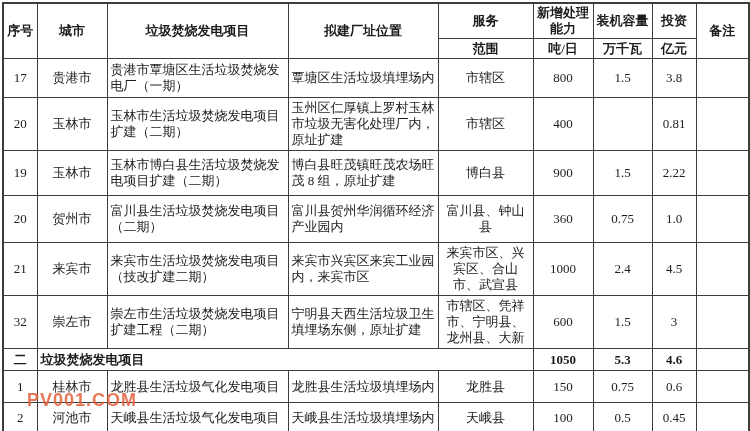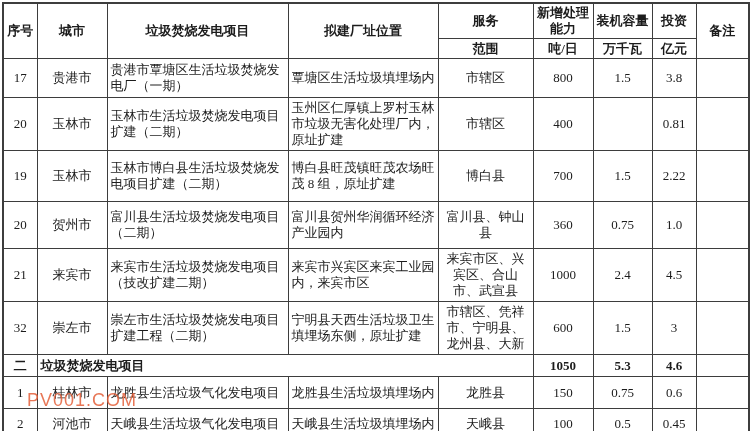--- a/index.html
+++ b/index.html
@@ -32,37 +32,37 @@
   }
   table.grid th {
     font-weight: bold;
     text-align: center;
     padding: 1px 2px;
   }
   thead tr.h1 { height: 33px; }
   thead tr.h2 { height: 20px; }
   tbody tr:nth-child(1) { height: 39px; }
   tbody tr:nth-child(2) { height: 51px; }
-  tbody tr:nth-child(3) { height: 51px; }
+  tbody tr:nth-child(3) { height: 45px; }
   tbody tr:nth-child(4) { height: 47px; }
   tbody tr:nth-child(5) { height: 53px; }
   tbody tr:nth-child(6) { height: 45px; }
   tbody tr:nth-child(7) { height: 22px; }
   tbody tr:nth-child(8) { height: 32px; }
   tbody tr:nth-child(9) { height: 32px; }
   td.c { text-align: center; }
   td.l { text-align: left; }
   tr.section td { font-weight: bold; }
   .watermark {
     position: absolute;
     left: 27px;
     top: 390px;
     font-family: "Liberation Sans", "DejaVu Sans", sans-serif;
     font-size: 18px;
-    font-weight: normal;
+    font-weight: bold;
     letter-spacing: 1px;
     color: #e4603a;
     opacity: 0.85;
     pointer-events: none;
   }
 </style>
 </head>
 <body>
 
 <div class="page">
@@ -119,21 +119,21 @@
     <td class="c"></td>
     <td class="c">0.81</td>
     <td class="c"></td>
   </tr>
         <tr>
     <td class="c">19</td>
     <td class="c">玉林市</td>
     <td class="l">玉林市博白县生活垃圾焚烧发电项目扩建（二期）</td>
     <td class="l">博白县旺茂镇旺茂农场旺茂 8 组，原址扩建</td>
     <td class="c">博白县</td>
-    <td class="c">700</td>
+    <td class="c">900</td>
     <td class="c">1.5</td>
     <td class="c">2.22</td>
     <td class="c"></td>
   </tr>
         <tr>
     <td class="c">20</td>
     <td class="c">贺州市</td>
     <td class="l">富川县生活垃圾焚烧发电项目（二期）</td>
     <td class="l">富川县贺州华润循环经济产业园内</td>
     <td class="c">富川县、钟山县</td>

